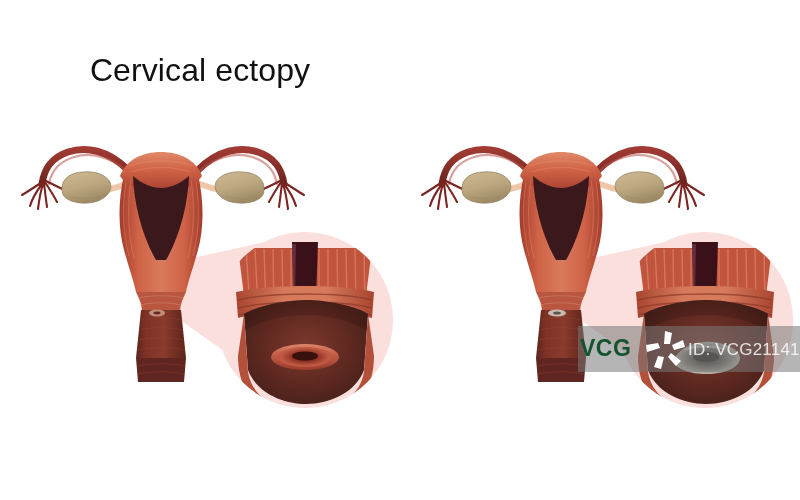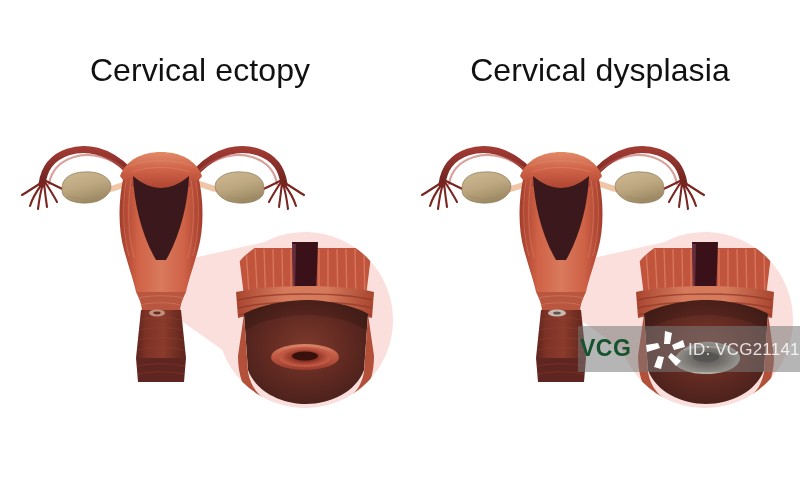--- a/index.html
+++ b/index.html
@@ -257,21 +257,20 @@
 
             <path d="M244,314 C256,306 286,300 306,300 C326,300 356,306 368,314 L366,330 C350,320 326,315 306,315 C286,315 262,320 246,330 Z" fill="#000000" opacity="0.14"></path>
           </g>
         </g>
       </svg>
     </div>
   </div>
 
   <div class="panel" id="panel-right">
 
-    <div class="panel-title">Cervical dysplasia</div>
 
     <div class="art">
       <svg viewBox="0 0 400 500" xmlns="http://www.w3.org/2000/svg">
         <defs>
           <linearGradient id="Rmyo" x1="0" y1="0" x2="1" y2="0">
             <stop offset="0%" stop-color="#a33c2b"></stop>
             <stop offset="22%" stop-color="#cf6247"></stop>
             <stop offset="50%" stop-color="#d97a5c"></stop>
             <stop offset="78%" stop-color="#cf6247"></stop>
             <stop offset="100%" stop-color="#a33c2b"></stop>

